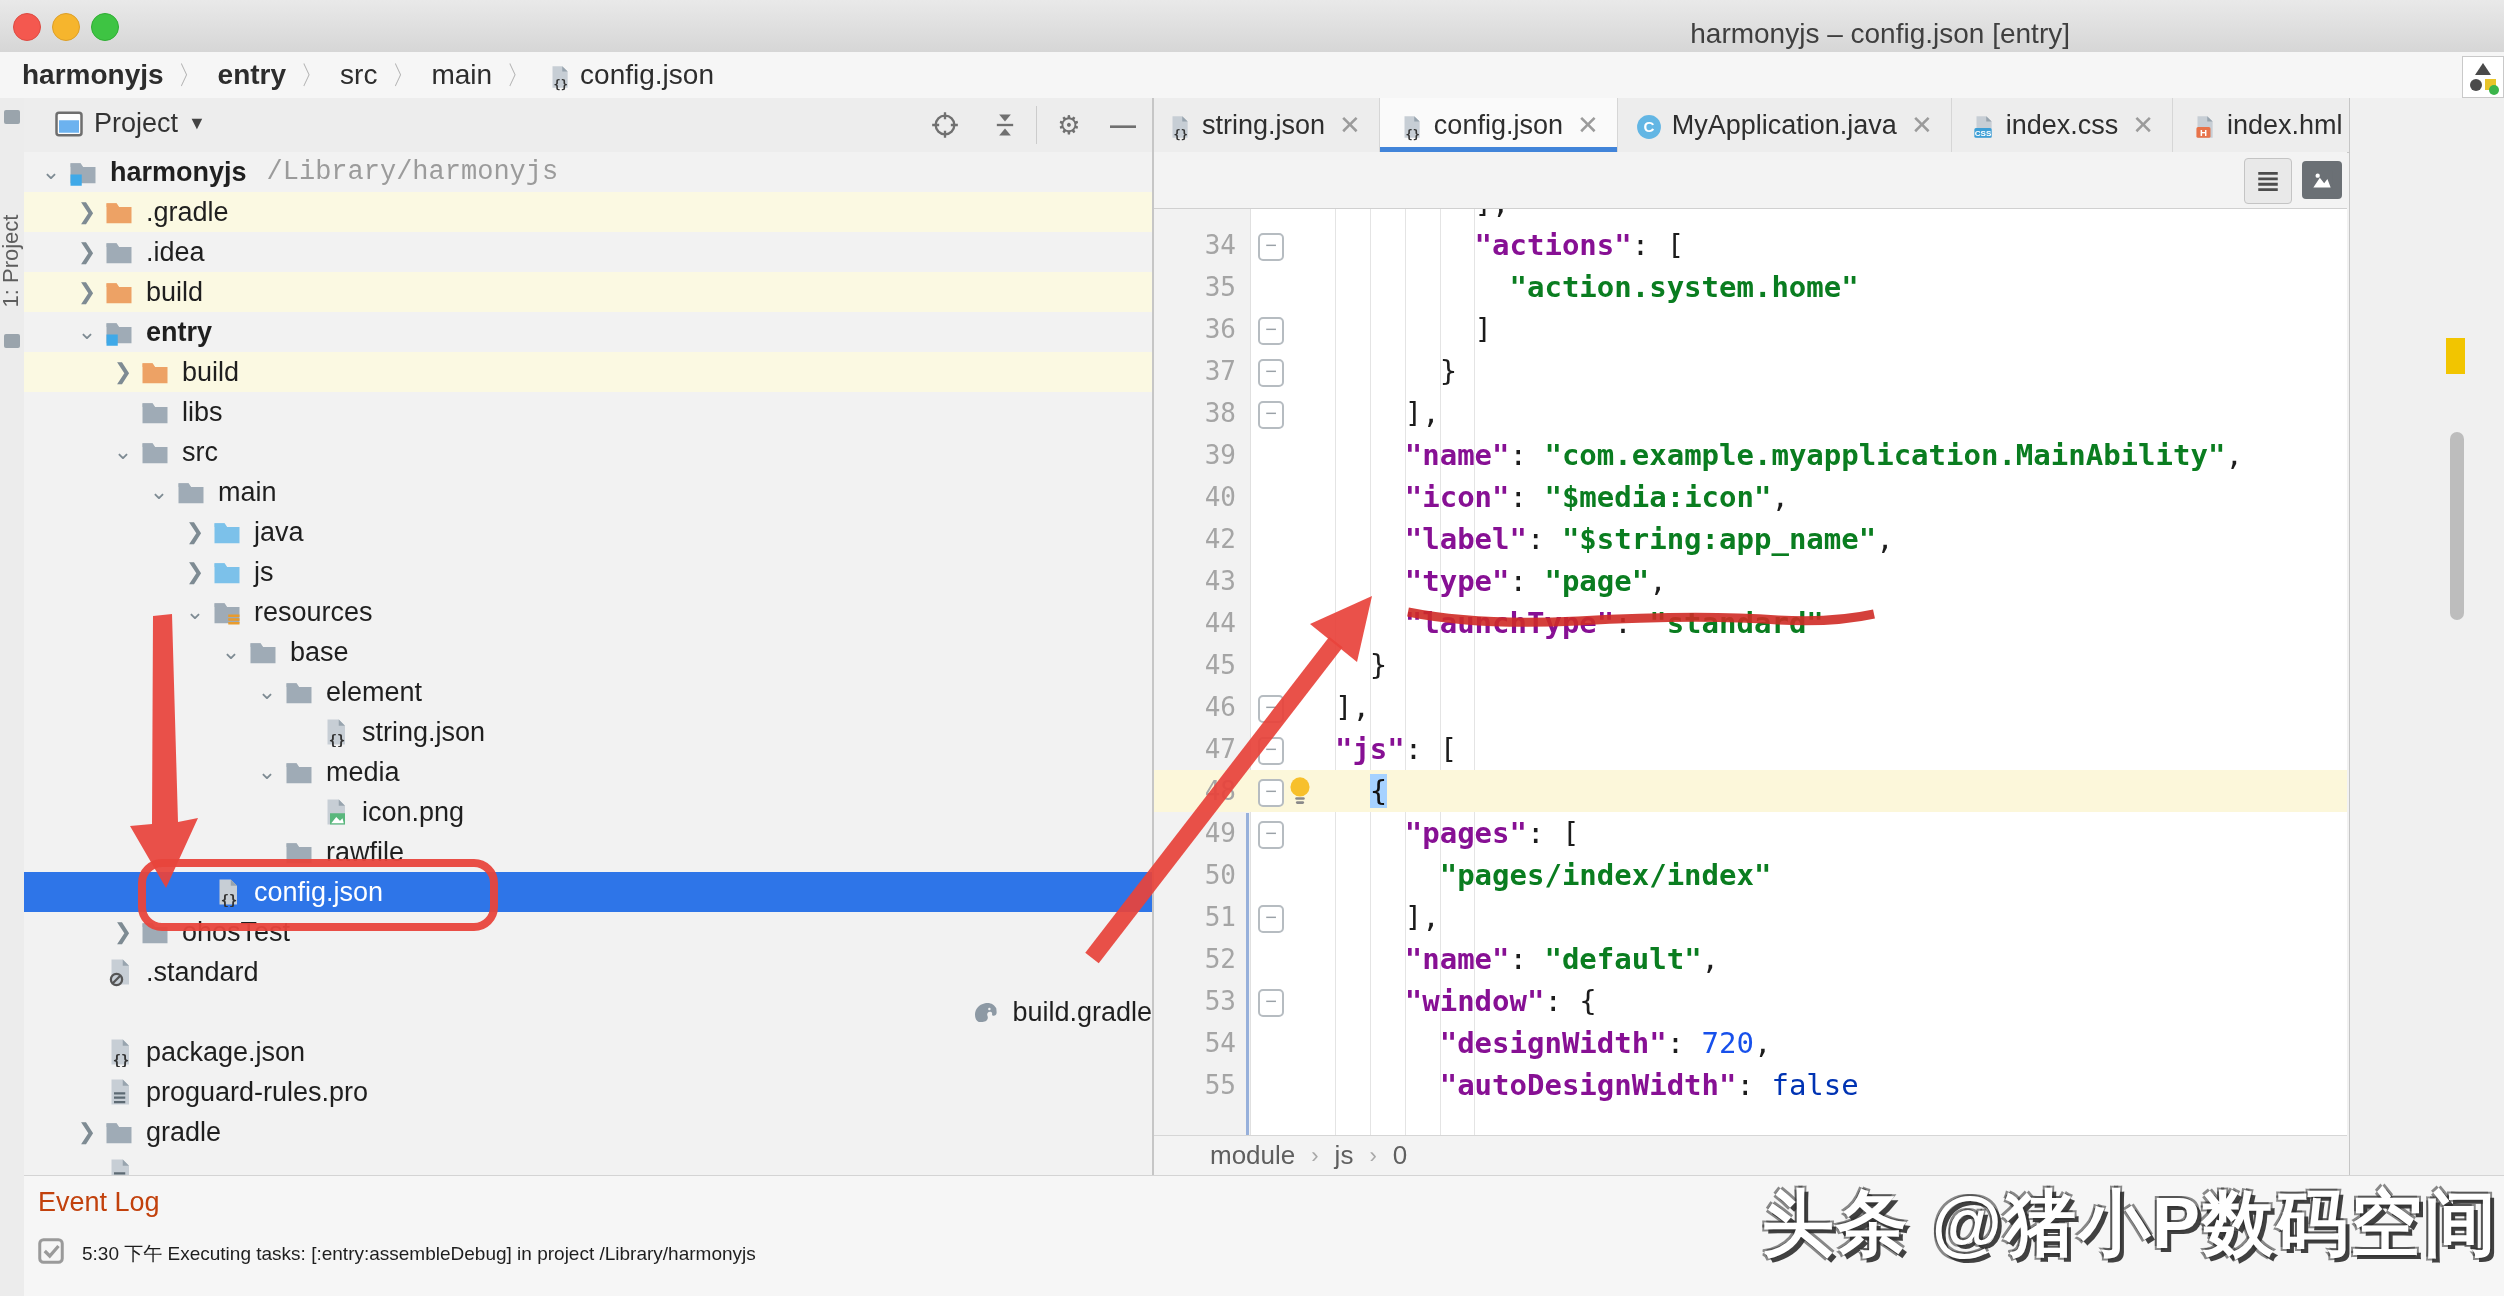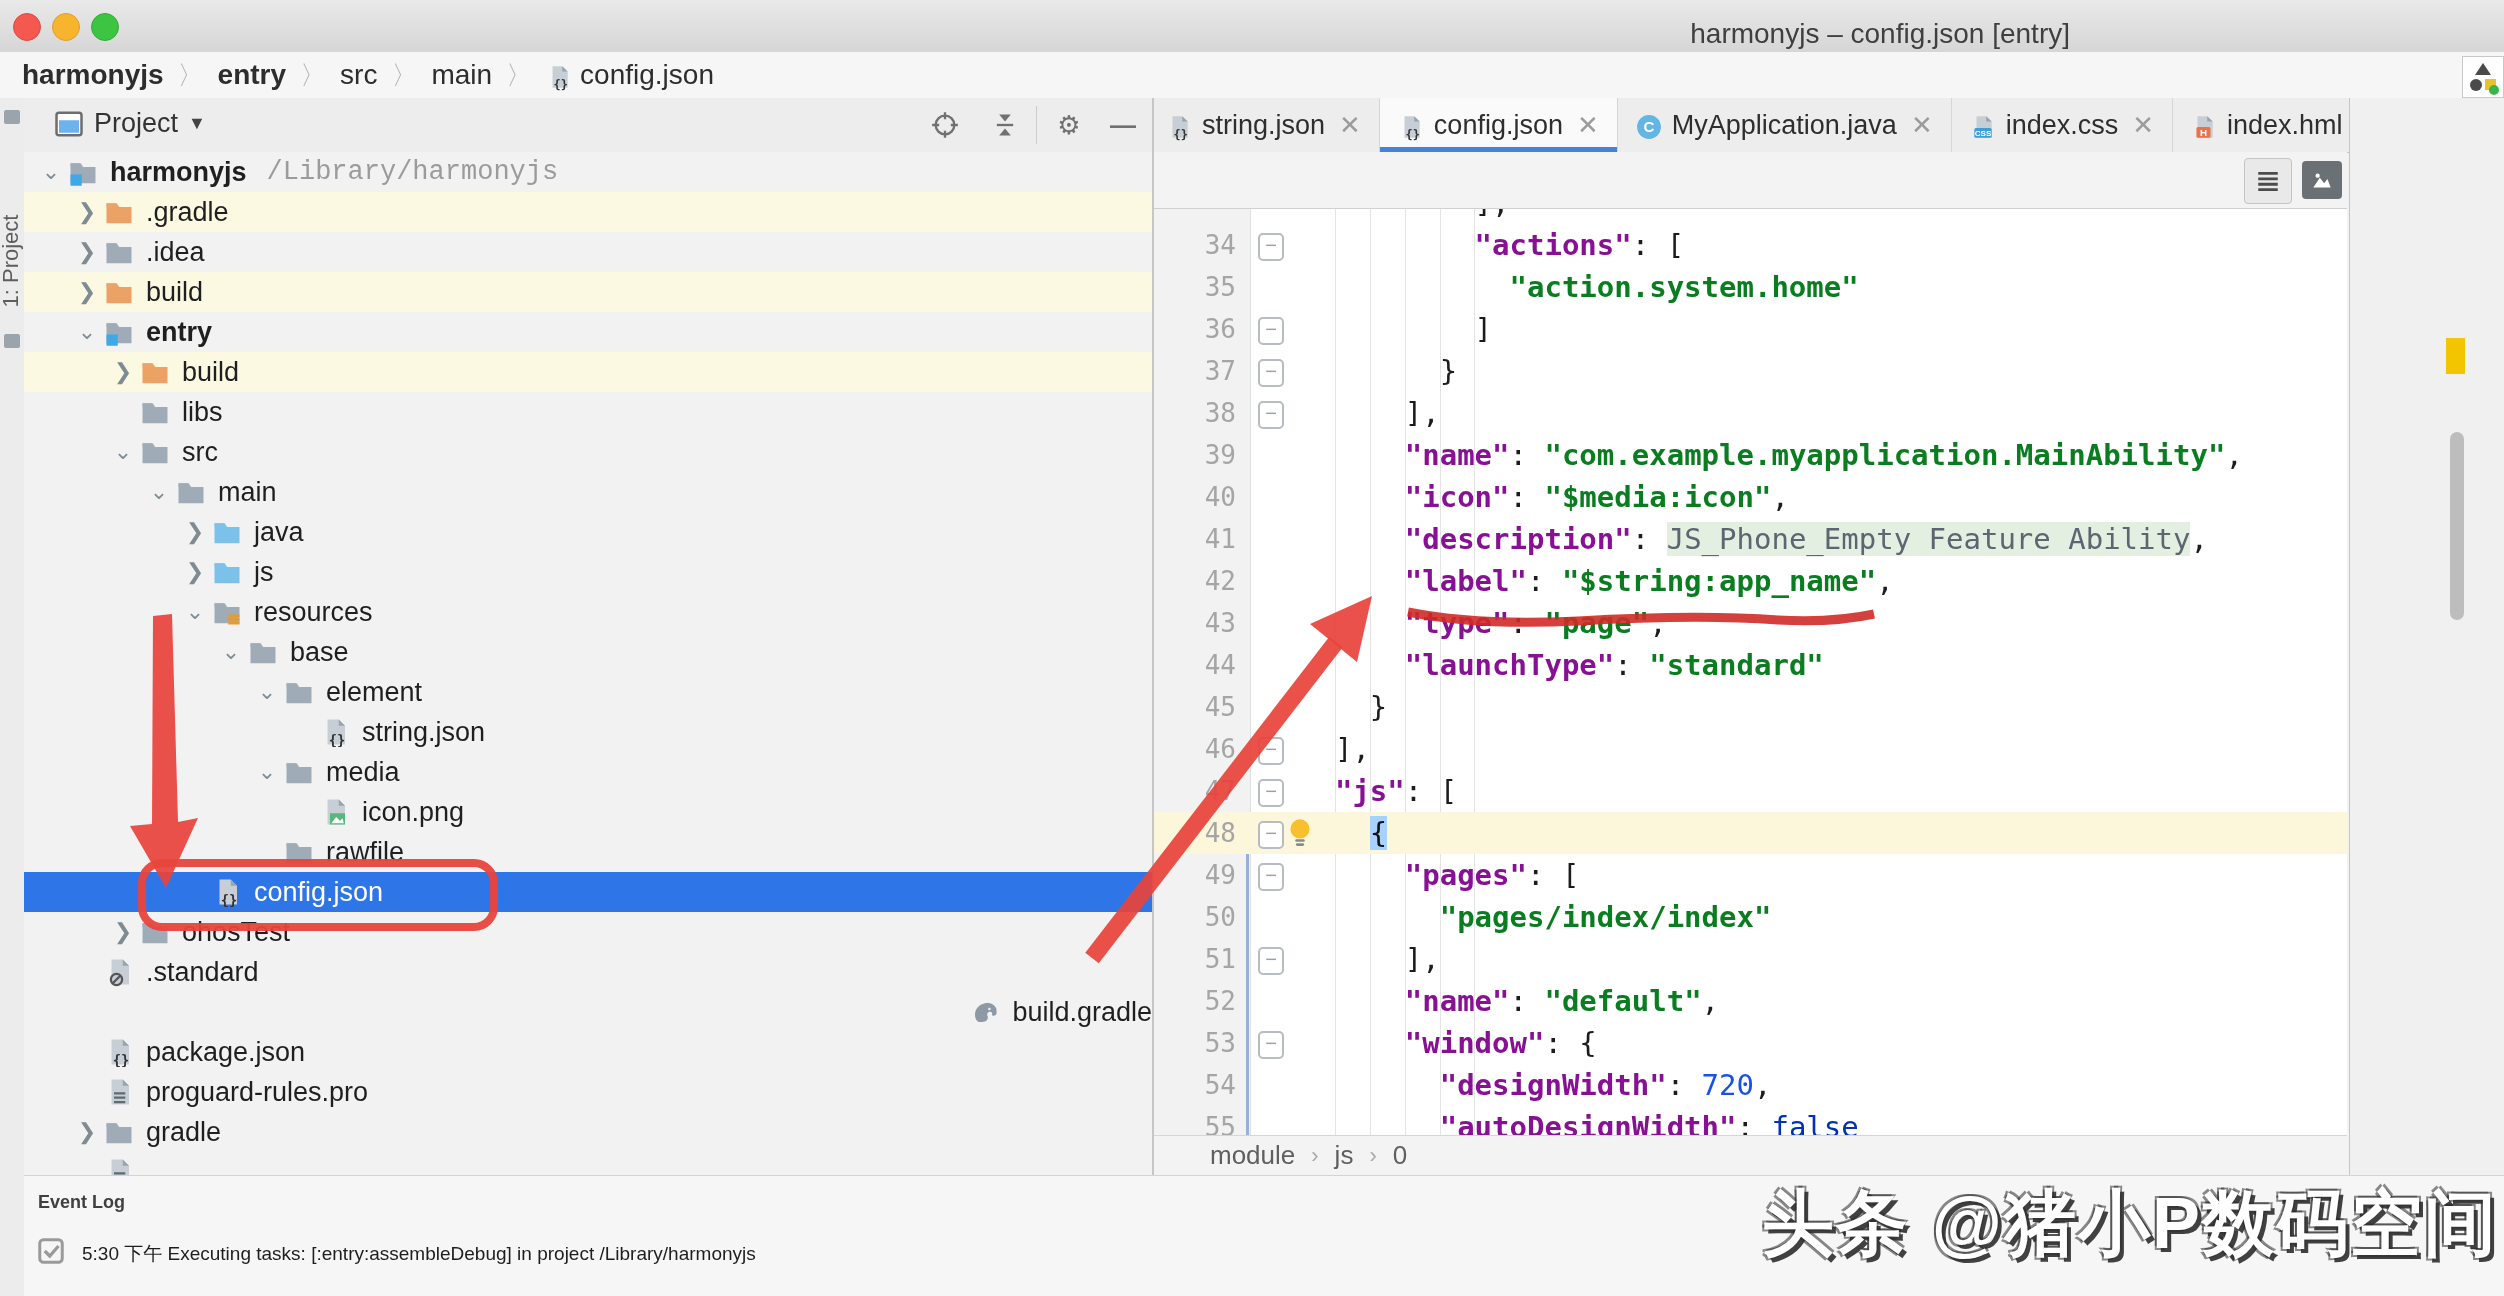--- a/index.html
+++ b/index.html
@@ -88,21 +88,21 @@
   #ed-crumbs{left:1154px;top:1135px;width:1193px;height:40px;background:#f3f3f3;border-top:1px solid #d6d6d6;
              display:flex;align-items:center;padding-left:56px;font-size:26px;color:#5f5f5f;box-sizing:border-box;}
   #ed-crumbs .sep{color:#a8a8a8;margin:0 16px;font-size:22px;}
   
   #rpanel{left:2349px;top:98px;width:155px;height:1077px;background:#f0f0f0;border-left:1px solid #c6c6c6;}
   #stripe-mark{left:2446px;top:338px;width:19px;height:36px;background:#f2c500;}
   #rscroll{left:2450px;top:432px;width:14px;height:188px;background:#bdbdbd;border-radius:7px;}
   
   #eventlog{left:24px;top:1175px;width:2480px;height:52px;background:#f6f6f6;border-top:1px solid #d4d4d4;
             border-bottom:1px solid #d4d4d4;}
-  #eventlog-label{left:14px;top:0;height:52px;line-height:52px;font-size:18px;color:#404040;font-weight:bold;}
+  #eventlog-label{left:14px;top:0;height:52px;line-height:52px;font-size:27px;color:#c2410c;}
   #statusbar{left:24px;top:1228px;width:2480px;height:68px;background:#f6f6f6;}
   #status-ico{left:12px;top:8px;width:30px;height:30px;}
   #status-msg{left:58px;top:0;height:52px;line-height:52px;font-size:19px;color:#1e1e1e;white-space:nowrap;}
   
   #watermark{right:6px;top:1176px;font-size:72px;font-weight:bold;color:#fff;white-space:nowrap;letter-spacing:2px;
              text-shadow:4px 4px 0 rgba(45,45,45,.9),-2px -2px 0 rgba(45,45,45,.55),2px -2px 0 rgba(45,45,45,.55),
              -2px 2px 0 rgba(45,45,45,.55);z-index:40;}
   
   #annot{left:0;top:0;width:2504px;height:1296px;z-index:30;pointer-events:none;}
   svg{display:block;}
@@ -592,24 +592,20 @@
         </div>
         <div class="cline">
           <span class="lnum">39</span>
           <span class="ctext"><span class="seg-p">      </span><span class="seg-k">"name"</span><span class="seg-p">: </span><span class="seg-s">"com.example.myapplication.MainAbility"</span><span class="seg-p">,</span></span>
         </div>
         <div class="cline">
           <span class="lnum">40</span>
           <span class="ctext"><span class="seg-p">      </span><span class="seg-k">"icon"</span><span class="seg-p">: </span><span class="seg-s">"$media:icon"</span><span class="seg-p">,</span></span>
         </div>
         <div class="cline">
-          <span class="lnum">41</span>
-          <span class="ctext"><span class="seg-p">      </span><span class="seg-k">"description"</span><span class="seg-p">: </span><span class="seg-f">JS_Phone_Empty Feature Ability</span><span class="seg-p">,</span></span>
-        </div>
-        <div class="cline">
           <span class="lnum">42</span>
           <span class="ctext"><span class="seg-p">      </span><span class="seg-k">"label"</span><span class="seg-p">: </span><span class="seg-s">"$string:app_name"</span><span class="seg-p">,</span></span>
         </div>
         <div class="cline">
           <span class="lnum">43</span>
           <span class="ctext"><span class="seg-p">      </span><span class="seg-k">"type"</span><span class="seg-p">: </span><span class="seg-s">"page"</span><span class="seg-p">,</span></span>
         </div>
         <div class="cline">
           <span class="lnum">44</span>
           <span class="ctext"><span class="seg-p">      </span><span class="seg-k">"launchType"</span><span class="seg-p">: </span><span class="seg-s">"standard"</span></span>

